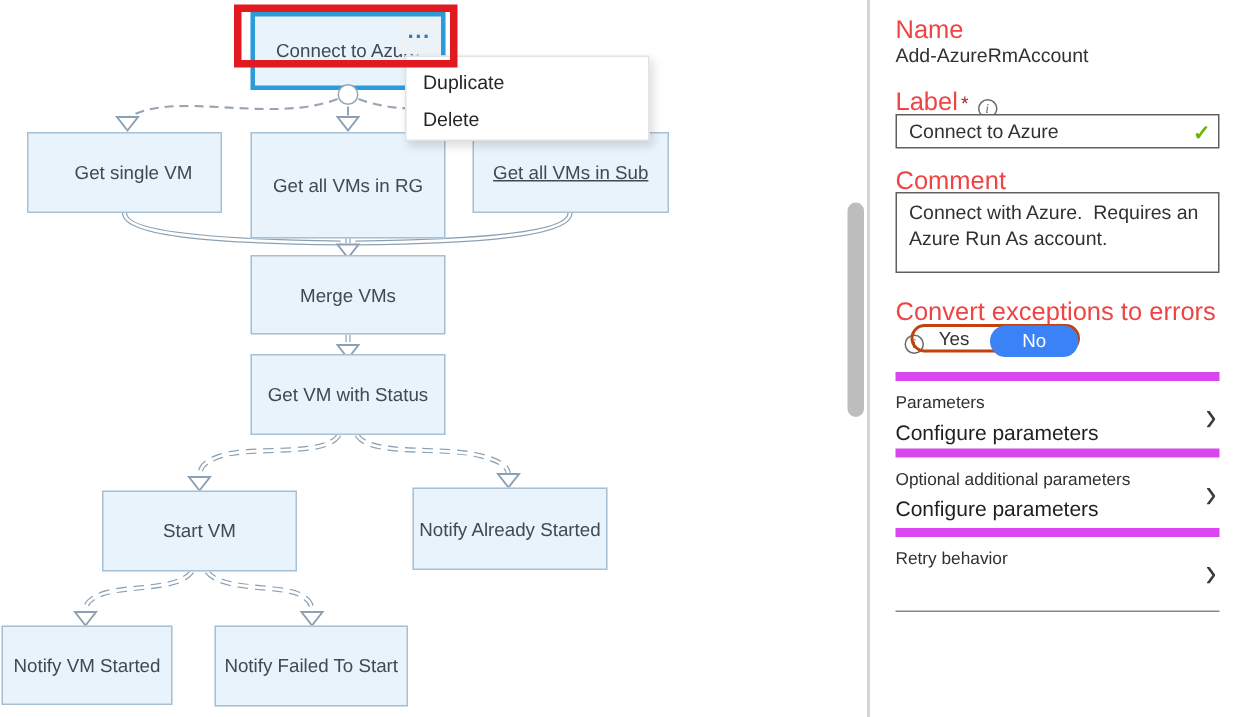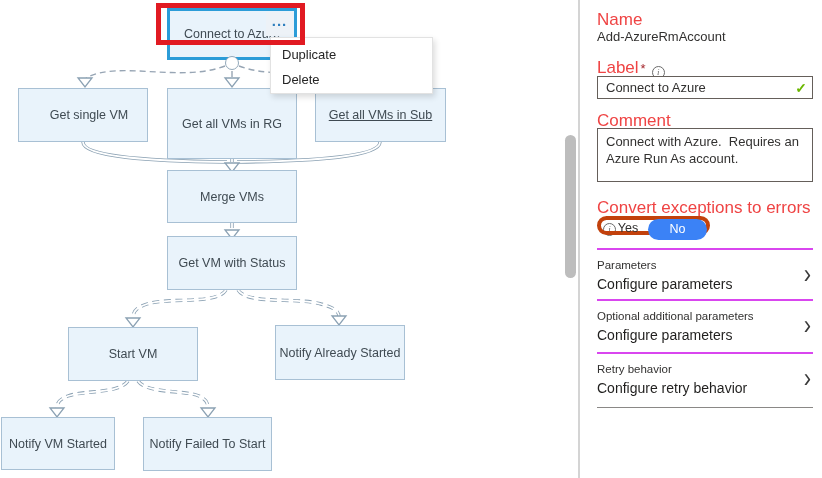--- a/index.html
+++ b/index.html
@@ -49,26 +49,26 @@
   .info-icon { display:inline-block; width:13px; height:13px; border:1px solid #6b6b6b; border-radius:50%;
                font-size:9px; line-height:11px; text-align:center; color:#6b6b6b;
                font-family:"Liberation Serif", serif; font-style:italic; margin-left:6px;
                vertical-align:-2px; cursor:pointer; }
   .text-input { position:absolute; left:0; width:216px; height:23px; border:1px solid #655f5a; background:#fff;
                 font-size:13px; color:#323130; padding:0 22px 0 8px; font-family:"Liberation Sans", sans-serif; }
   .valid-check { position:absolute; right:6px; color:#6bb700; font-size:14px; font-weight:bold; }
   .comment-area { position:absolute; left:0; width:216px; height:54px; border:1px solid #655f5a; background:#fff;
                   font-size:13px; line-height:17px; color:#323130; padding:4px 8px; resize:none; overflow:hidden;
                   font-family:"Liberation Sans", sans-serif; }
-  .toggle { position:absolute; left:0; width:113px; height:19px; border:4px solid #c2410c; border-radius:10px; }
+  .toggle { position:absolute; left:10px; width:113px; height:19px; border:2px solid #c2410c; border-radius:10px; }
   .toggle-yes { position:absolute; left:0; top:0; width:54px; height:17px; line-height:17px; text-align:center;
                 font-size:12.5px; color:#323130; cursor:pointer; }
   .toggle-no  { position:absolute; right:-1px; top:-1px; width:59px; height:21px; line-height:21px; text-align:center;
                 font-size:12.5px; color:#fff; background:#3b82f6; border-radius:10.5px; cursor:pointer; }
-  .section { position:absolute; left:0; width:216px; border-top:2px solid #d946ef; cursor:pointer; }
+  .section { position:absolute; left:0; width:216px; border-top:6px solid #d946ef; cursor:pointer; }
   .section-label { font-size:11.5px; color:#323130; padding-top:9px; }
   .section-action { font-size:14px; color:#201f1e; padding-top:5px; }
   .chevron { position:absolute; right:2px; top:14px; font-size:22px; font-weight:300; color:#3b3b3b;
              transform:scaleY(1.25); line-height:20px; }
   .hr-bottom { position:absolute; left:0; top:407px; width:216px; height:1px; background:#8a8886; }
 </style>
 </head>
 <body>
 
 <div class="app">
@@ -181,19 +181,18 @@
       <div class="section-action">Configure parameters</div>
       <span class="chevron">›</span>
     </div>
     <div class="section" style="top:299px; height:53px;">
       <div class="section-label">Optional additional parameters</div>
       <div class="section-action">Configure parameters</div>
       <span class="chevron">›</span>
     </div>
     <div class="section" style="top:352px; height:55px;">
       <div class="section-label">Retry behavior</div>
-      <div class="section-action">Configure retry behavior</div>
       <span class="chevron">›</span>
     </div>
     <div class="hr-bottom"></div>
   </div>
 
 </div>
 
 </body></html>

